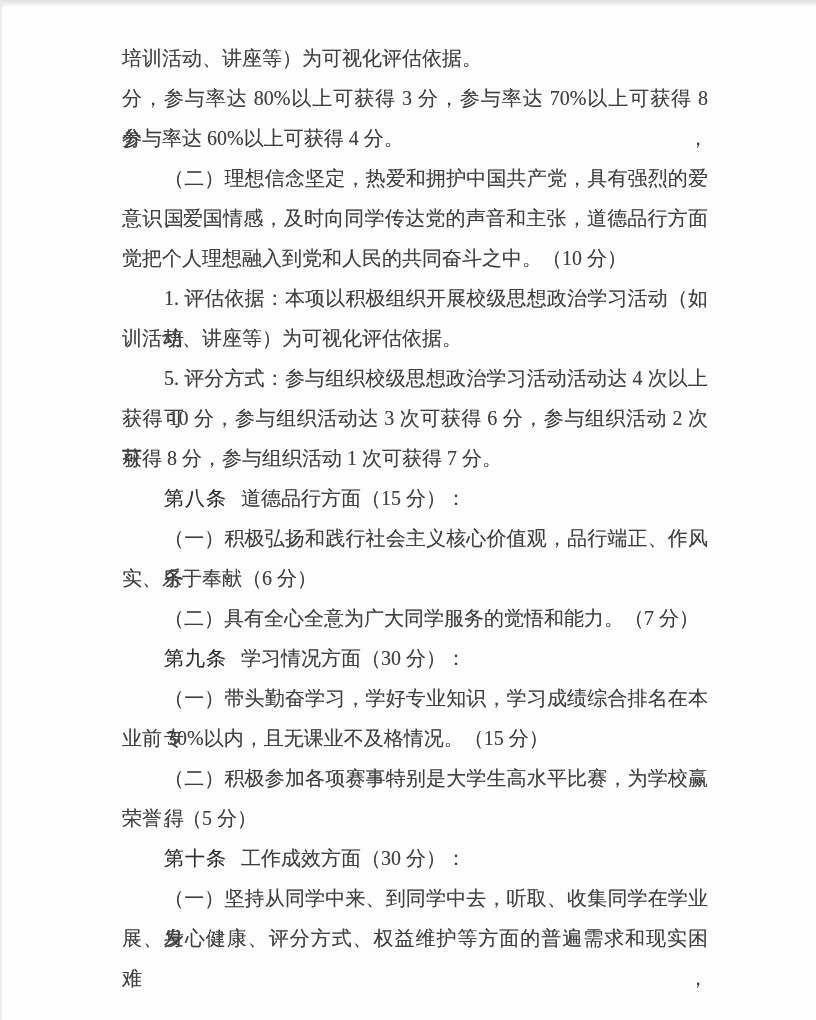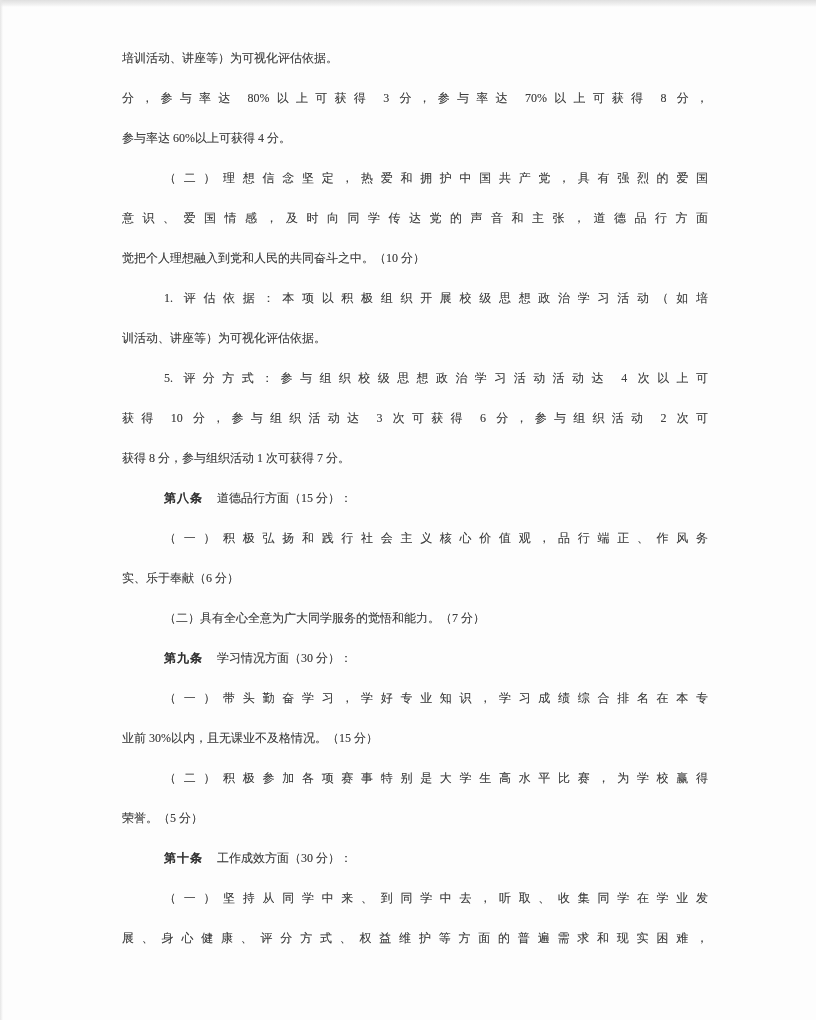--- a/index.html
+++ b/index.html
@@ -28,35 +28,35 @@
   }
   .doc-body {
     position: absolute;
     left: 122px;
     top: 38px;
     width: 586px;
   }
   .line {
     height: 40px;
     line-height: 40px;
-    font-size: 12px;
+    font-size: 20px;
     color: #3f3f3f;
     white-space: nowrap;
     text-shadow: 0 0 0.6px rgba(70,70,70,0.45);
   }
   .line.full {
     white-space: normal;
     text-align: justify;
     text-align-last: justify;
   }
   .line.indent {
     padding-left: 42px;
   }
   .article-num {
-    font-weight: bold;
+    font-weight: normal;
     color: #2e2e2e;
     margin-right: 14px;
     letter-spacing: 1px;
   }
 </style>
 </head>
 <body>
 
 <div class="scan-top-edge"></div>
 <div class="scan-left-edge"></div>

